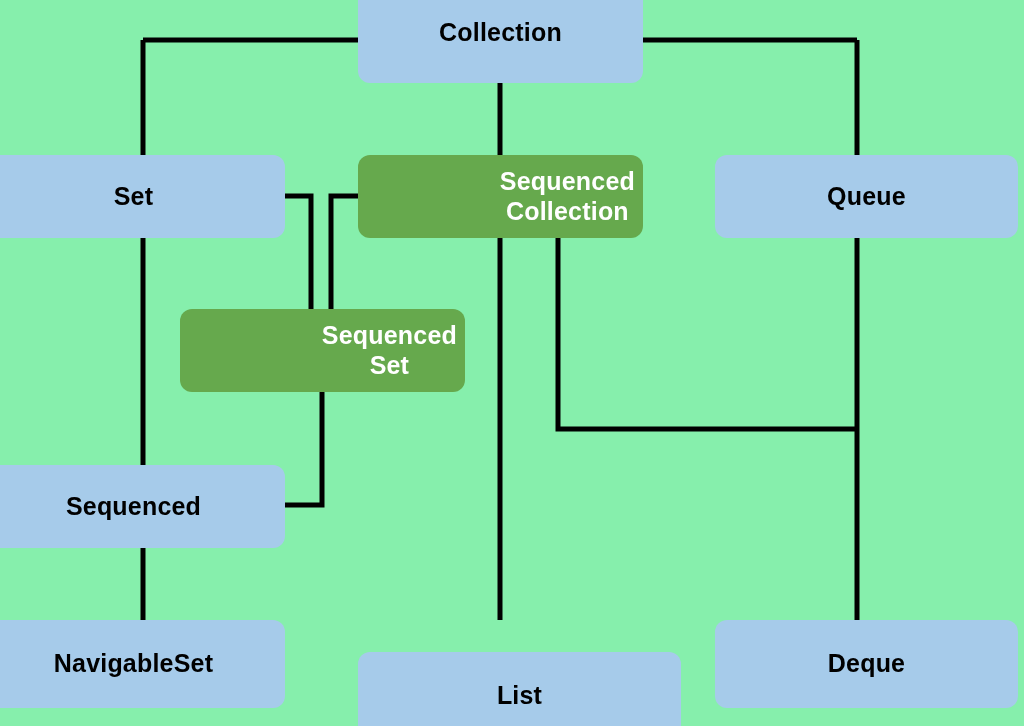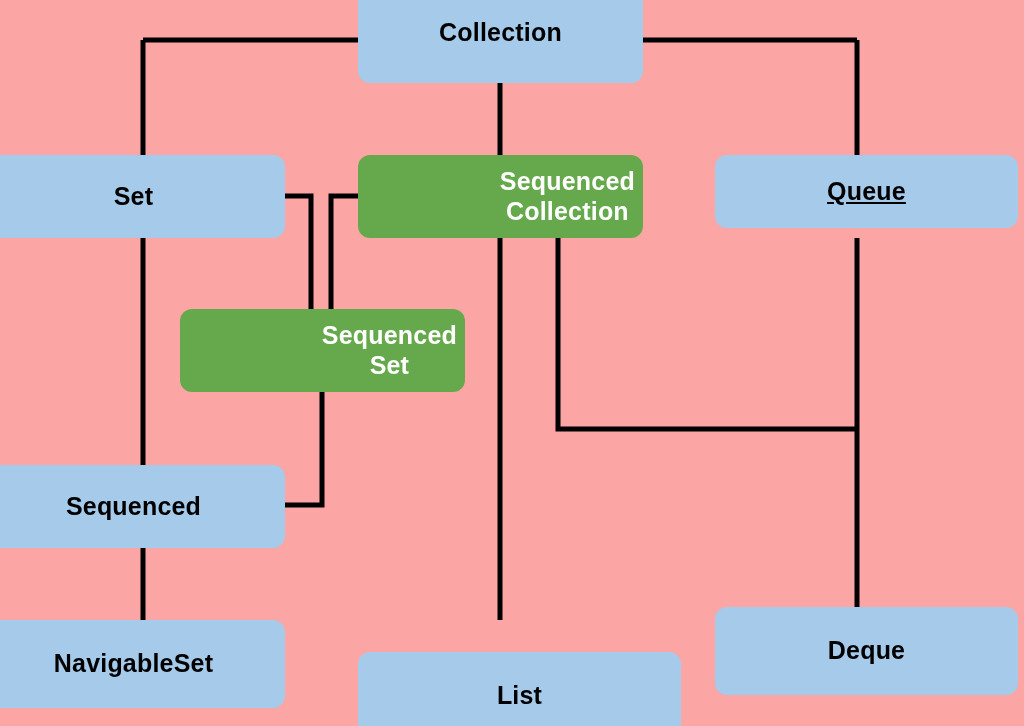--- a/index.html
+++ b/index.html
@@ -8,21 +8,21 @@
     padding: 0;
     background: #ffffff;
   }
   body {
     font-family: "Liberation Sans", sans-serif;
   }
   #diagram-canvas {
     position: relative;
     width: 1024px;
     height: 726px;
-    background: #fca5a5;
+    background: #86efac;
     overflow: hidden;
   }
   #connector-layer {
     position: absolute;
     left: 0;
     top: 0;
     width: 1024px;
     height: 726px;
     pointer-events: none;
   }
@@ -82,34 +82,34 @@
       <div class="node node-interface" style="left: 358px; top: -18px; width: 285px; height: 101px;">
         <span class="node-label">Collection</span>
       </div>
       <div class="node node-interface" style="left: -18px; top: 155px; width: 303px; height: 83px;">
         <span class="node-label">Set</span>
       </div>
       <div class="node node-new" style="left: 358px; top: 155px; width: 285px; height: 83px;">
         <span class="node-label">Sequenced
 Collection</span>
       </div>
-      <div class="node node-interface" style="left: 715px; top: 155px; width: 303px; height: 73px; text-decoration: underline;">
+      <div class="node node-interface" style="left: 715px; top: 155px; width: 303px; height: 83px;">
         <span class="node-label">Queue</span>
       </div>
       <div class="node node-new" style="left: 180px; top: 309px; width: 285px; height: 83px;">
         <span class="node-label">Sequenced
 Set</span>
       </div>
       <div class="node node-interface" style="left: -18px; top: 465px; width: 303px; height: 83px;">
         <span class="node-label">Sequenced</span>
       </div>
       <div class="node node-interface" style="left: -18px; top: 620px; width: 303px; height: 88px;">
         <span class="node-label">NavigableSet</span>
       </div>
       <div class="node node-interface" style="left: 358px; top: 620px; width: 323px; height: 88px; margin-top: 32px;">
         <span class="node-label">List</span>
       </div>
-      <div class="node node-interface" style="left: 715px; top: 607px; width: 303px; height: 88px;">
+      <div class="node node-interface" style="left: 715px; top: 620px; width: 303px; height: 88px;">
         <span class="node-label">Deque</span>
       </div>
     </div>
 
 </div>
 
 </body></html>

